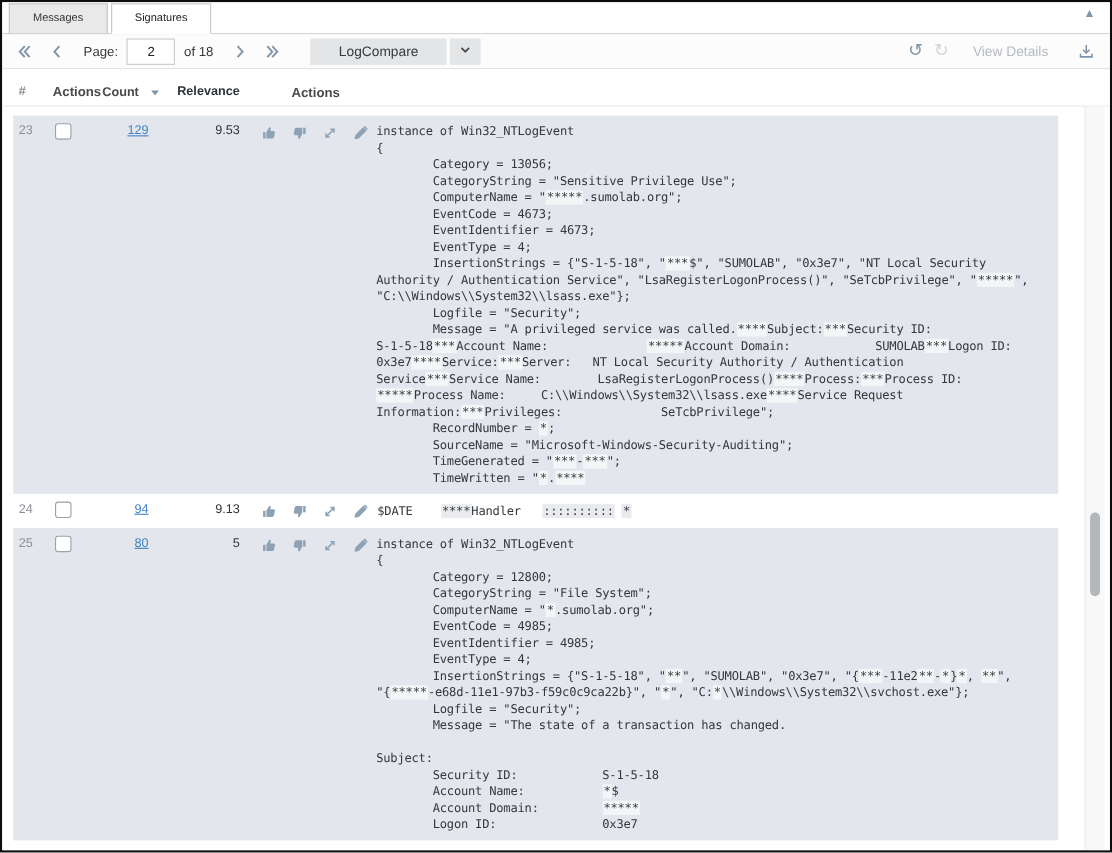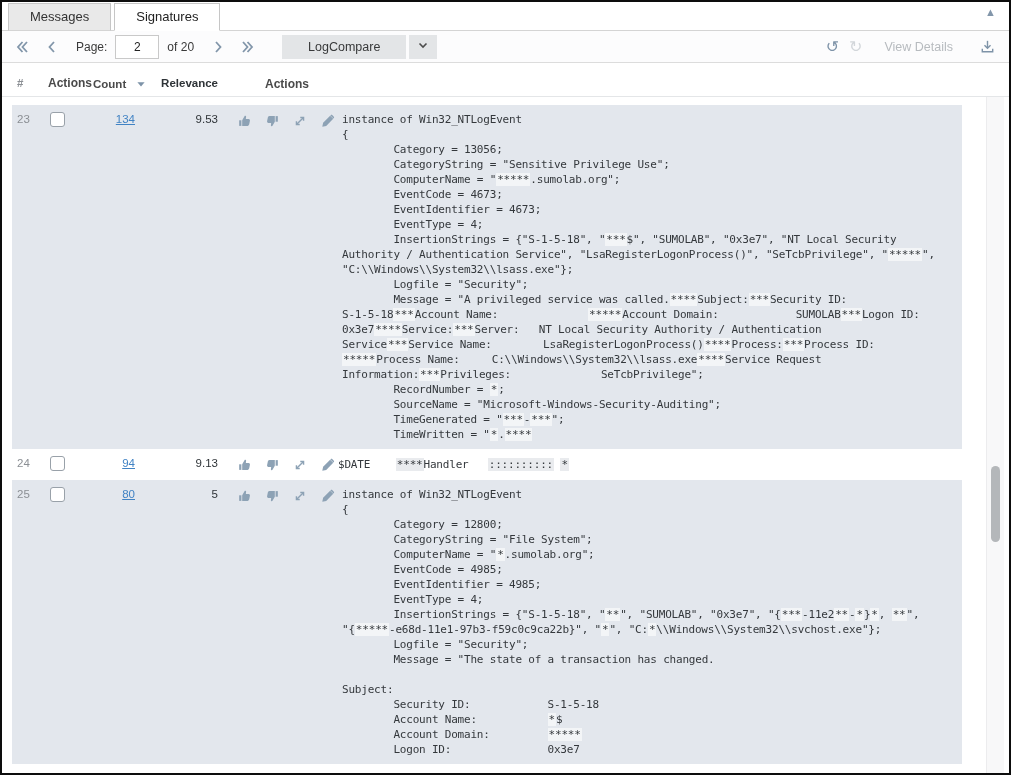--- a/index.html
+++ b/index.html
@@ -1,21 +1,21 @@
 <!DOCTYPE html>
 <html><head>
 <meta charset="utf-8">
 <style>
   html,body{margin:0;padding:0;background:#888;}
   body{width:1011px;height:775px;position:relative;font-family:"Liberation Sans",sans-serif;-webkit-font-smoothing:antialiased;}
   .frame{position:absolute;inset:0;border:2px solid #0d0d0d;background:#fff;display:flex;flex-direction:column;overflow:hidden;}
 
   
   .tabstrip{height:28px;flex:0 0 28px;display:flex;align-items:flex-end;padding-left:6px;border-bottom:1px solid #d4d4d4;background:#fff;position:relative;}
-  .tab{height:26px;line-height:26px;padding:0 21px;border:1px solid #c6c6c6;border-bottom:1px solid #d4d4d4;margin-bottom:-1px;margin-right:3px;background:#e9e9e9;font-size:13px;color:#333;cursor:default;}
+  .tab{height:26px;line-height:26px;padding:0 21px;border:1px solid #c6c6c6;border-bottom:1px solid #d4d4d4;margin-bottom:-1px;margin-right:3px;background:#e9e9e9;font-size:10px;color:#333;cursor:default;}
   .tab.active{background:#fff;border-bottom-color:#fff;color:#222;}
   .collapse{position:absolute;right:13px;top:5px;color:#8296aa;font-size:11px;line-height:11px;}
 
   
   .toolbar{height:31px;flex:0 0 31px;display:flex;align-items:center;padding:0 10px;border-bottom:1px solid #dcdcdc;background:#fcfcfd;font-size:12px;color:#3c3c3c;}
   .tbicon{display:inline-flex;align-items:center;justify-content:center;width:20px;height:20px;color:#8296aa;}
   .tbicon svg{display:block;} .gap10{margin-left:10px;} .gap14{margin-left:14px;}
   .page-label{margin-left:14px;color:#3a3a3a;}
   .page-input{width:38px;height:20px;margin-left:8px;border:1px solid #c9c9c9;background:#fff;text-align:center;font:12px "Liberation Sans",sans-serif;color:#222;}
   .page-total{margin-left:8px;color:#3a3a3a;}
@@ -47,21 +47,21 @@
   .c-sel{width:40px;flex:0 0 40px;padding-top:7px;box-sizing:border-box;}
   .cb{display:block;margin-left:4px;width:13px;height:13px;background:#fff;border:1px solid #99a1a9;border-radius:3px;}
   .c-count{width:49px;flex:0 0 49px;text-align:right;padding-top:8px;box-sizing:border-box;font-size:11.5px;}
   .count-link{color:#4183c4;text-decoration:underline;cursor:pointer;}
   .c-rel{width:83px;flex:0 0 83px;text-align:right;padding-top:8px;box-sizing:border-box;font-size:11.5px;color:#2e3337;}
   .c-act{width:120px;flex:0 0 120px;padding:8px 0 0 18px;box-sizing:border-box;display:flex;gap:11px;}
   .aicon{width:17px;height:16px;color:#8da2b5;display:inline-flex;}
   .aicon svg{display:block;}
   .c-sig{flex:1;overflow:hidden;}
   .c-sig pre{margin:7px 4px;font-family:"DejaVu Sans Mono",monospace;font-size:11px;letter-spacing:-0.2px;line-height:15px;color:#34383c;white-space:pre;}
-  .row24 .c-sig pre{margin:8px 0;}
+  .row24 .c-sig pre{margin:8px 5px;}
   .hl{padding:0 1px;}
   .row.shaded .hl{background:#f3f5f7;}
   .row:not(.shaded) .hl{background:#e9ebee;}
 
   
   .scroll{position:absolute;top:0;right:5px;bottom:0;width:17px;background:#f8f8f9;border-left:1px solid #ececee;}
   .thumb{position:absolute;top:369px;left:4px;width:9px;height:76px;border-radius:5px;background:#b4b7ba;}
 </style>
 </head>
 <body>
@@ -80,21 +80,21 @@
           <path d="M9.5 4 5 9l4.5 5M14 4 9.5 9l4.5 5"></path>
         </svg>
       </span>
     <span class="tbicon gap10">
         <svg width="18" height="18" viewBox="0 0 18 18" fill="none" stroke="currentColor" stroke-width="1.8">
           <path d="M11 4 6.5 9l4.5 5"></path>
         </svg>
       </span>
     <span class="page-label">Page:</span>
     <input class="page-input" value="2" style="">
-    <span class="page-total">of 20</span>
+    <span class="page-total">of 18</span>
     <span class="tbicon gap14">
         <svg width="18" height="18" viewBox="0 0 18 18" fill="none" stroke="currentColor" stroke-width="1.8">
           <path d="M7 4l4.5 5L7 14"></path>
         </svg>
       </span>
     <span class="tbicon gap10">
         <svg width="18" height="18" viewBox="0 0 18 18" fill="none" stroke="currentColor" stroke-width="1.8">
           <path d="M4 4l4.5 5L4 14M8.5 4 13 9l-4.5 5"></path>
         </svg>
       </span>
@@ -135,21 +135,21 @@
     </div>
   </div>
 
   <div class="tbody">
     <div class="rows">
         <div class="row shaded">
           <div class="c-num">23</div>
           <div class="c-sel">
             <span class="cb"></span>
           </div>
-          <div class="c-count"><a class="count-link">134</a></div>
+          <div class="c-count"><a class="count-link">129</a></div>
           <div class="c-rel">9.53</div>
           <div class="c-act">
             <span class="aicon">
               <svg width="17" height="16" viewBox="0 0 18 18" fill="currentColor">
                 <path d="M3 8.2h2.5v6.3H3z"></path>
                 <path d="M6.4 14.5V8.2L9 3.6c.5-.9 1.9-.5 1.8.6l-.3 2.6h3.2c.9 0 1.6.9 1.4 1.8l-.8 4.1c-.2.9-.9 1.8-1.8 1.8z"></path>
               </svg>
             </span>
             <span class="aicon">
               <svg width="17" height="16" viewBox="0 0 18 18" fill="currentColor">

